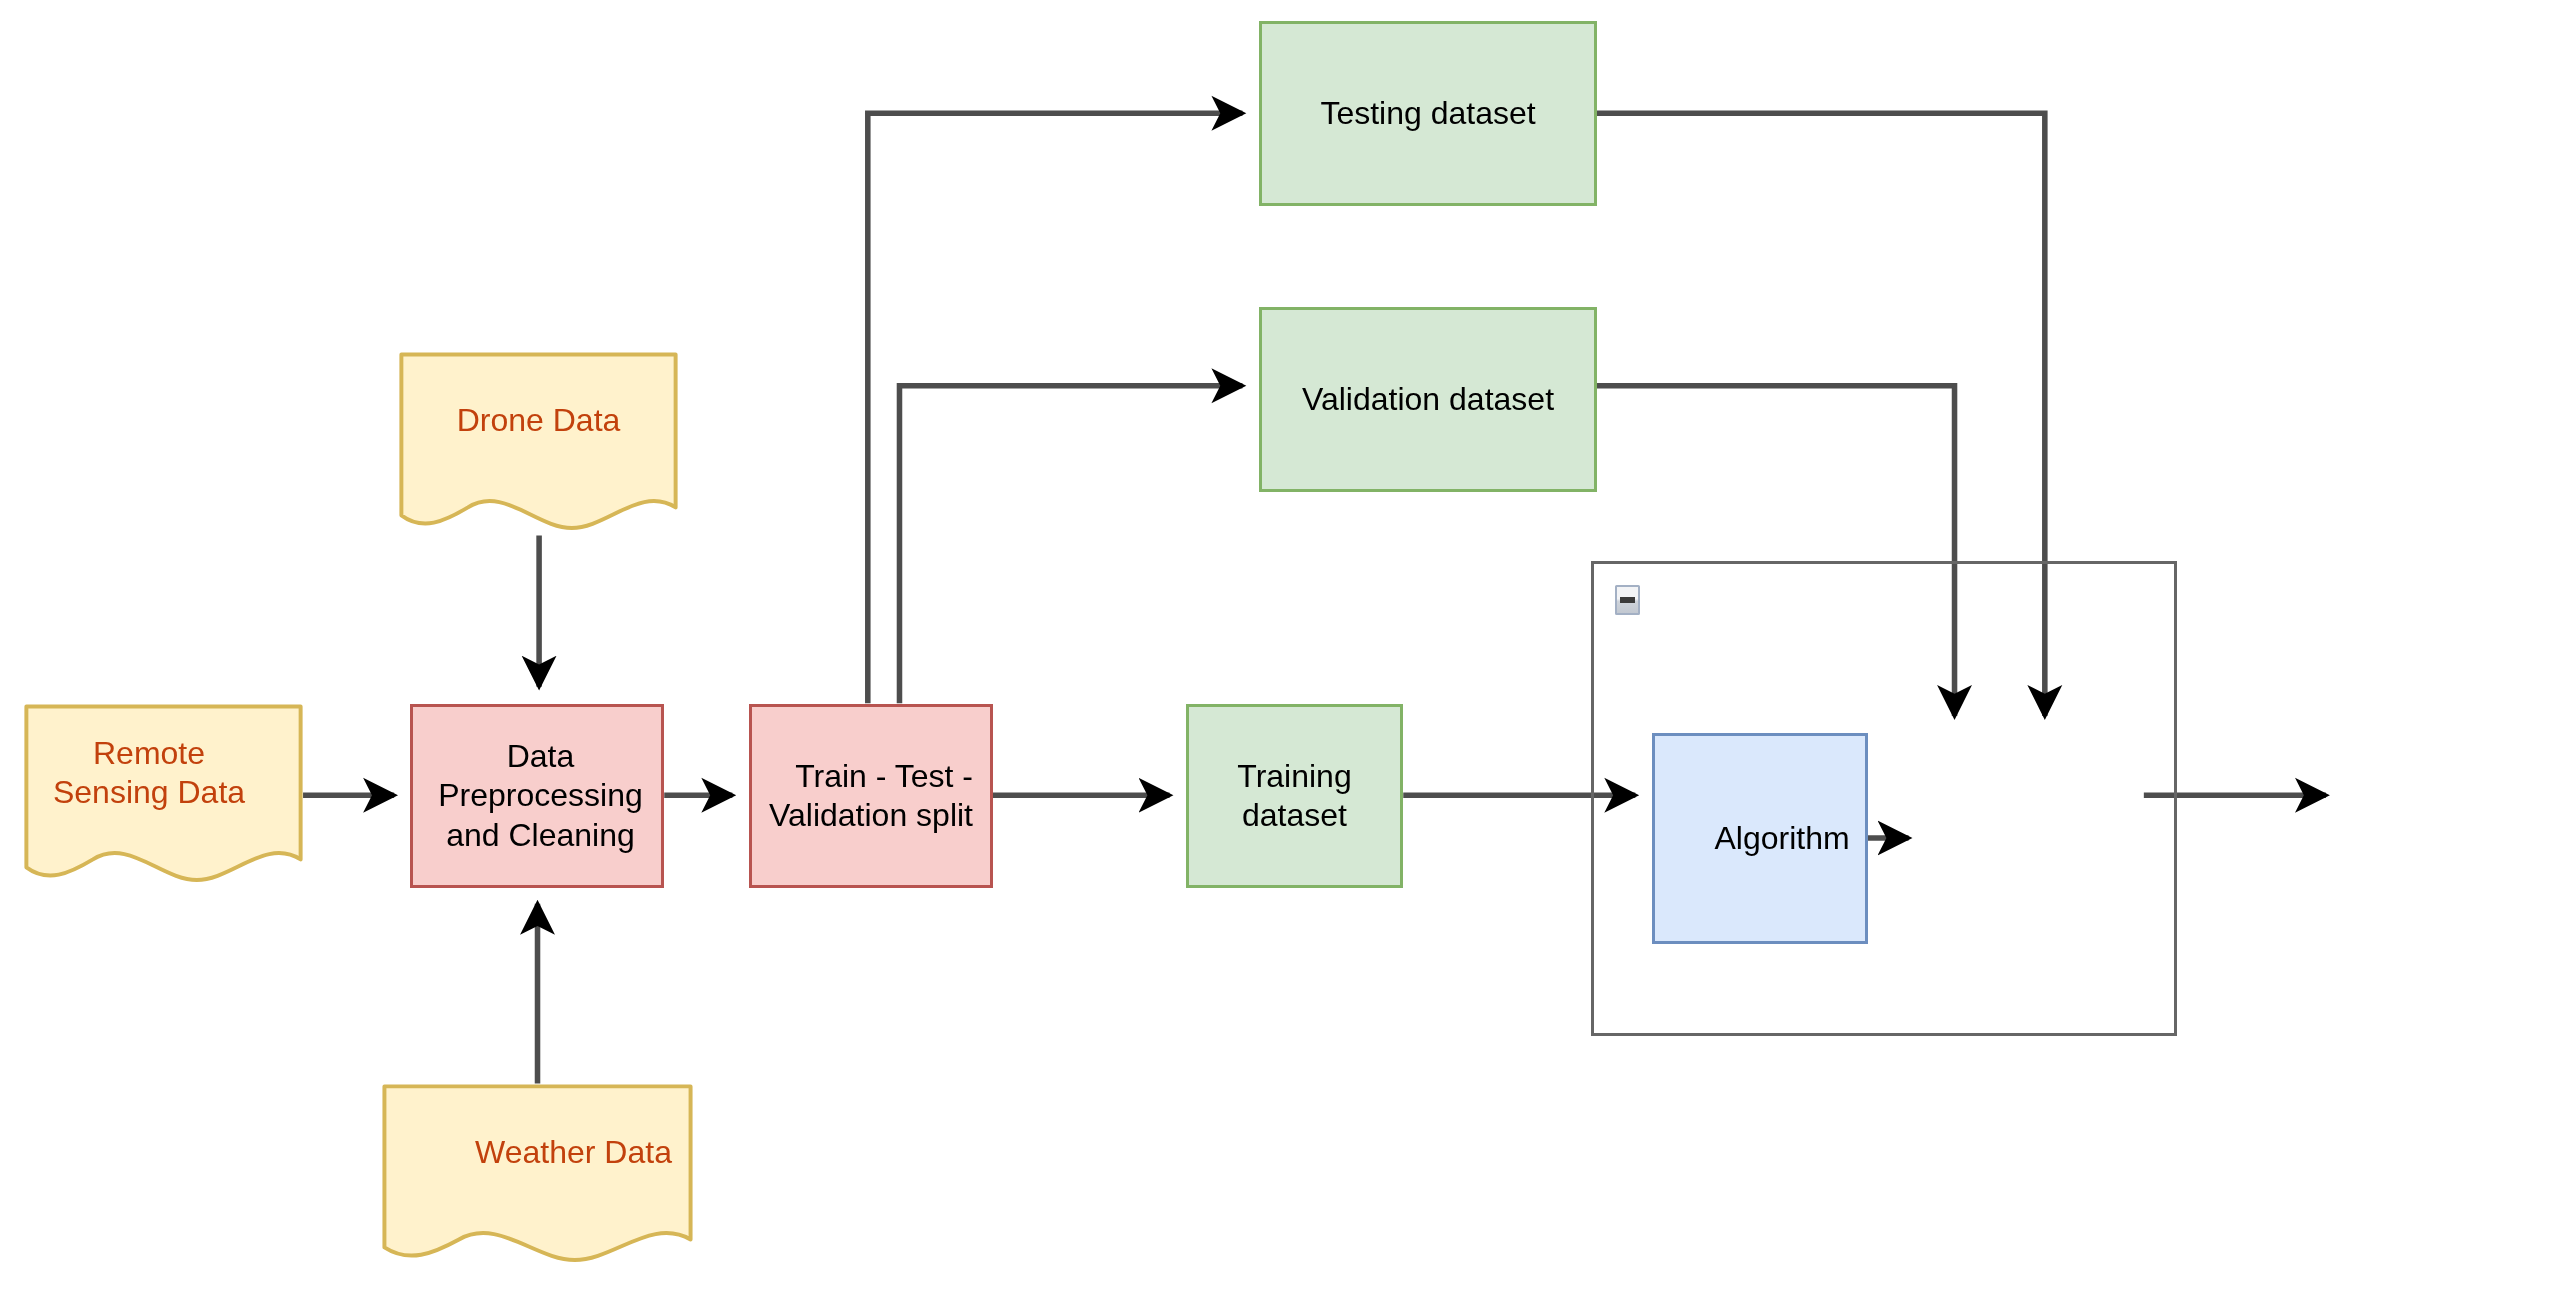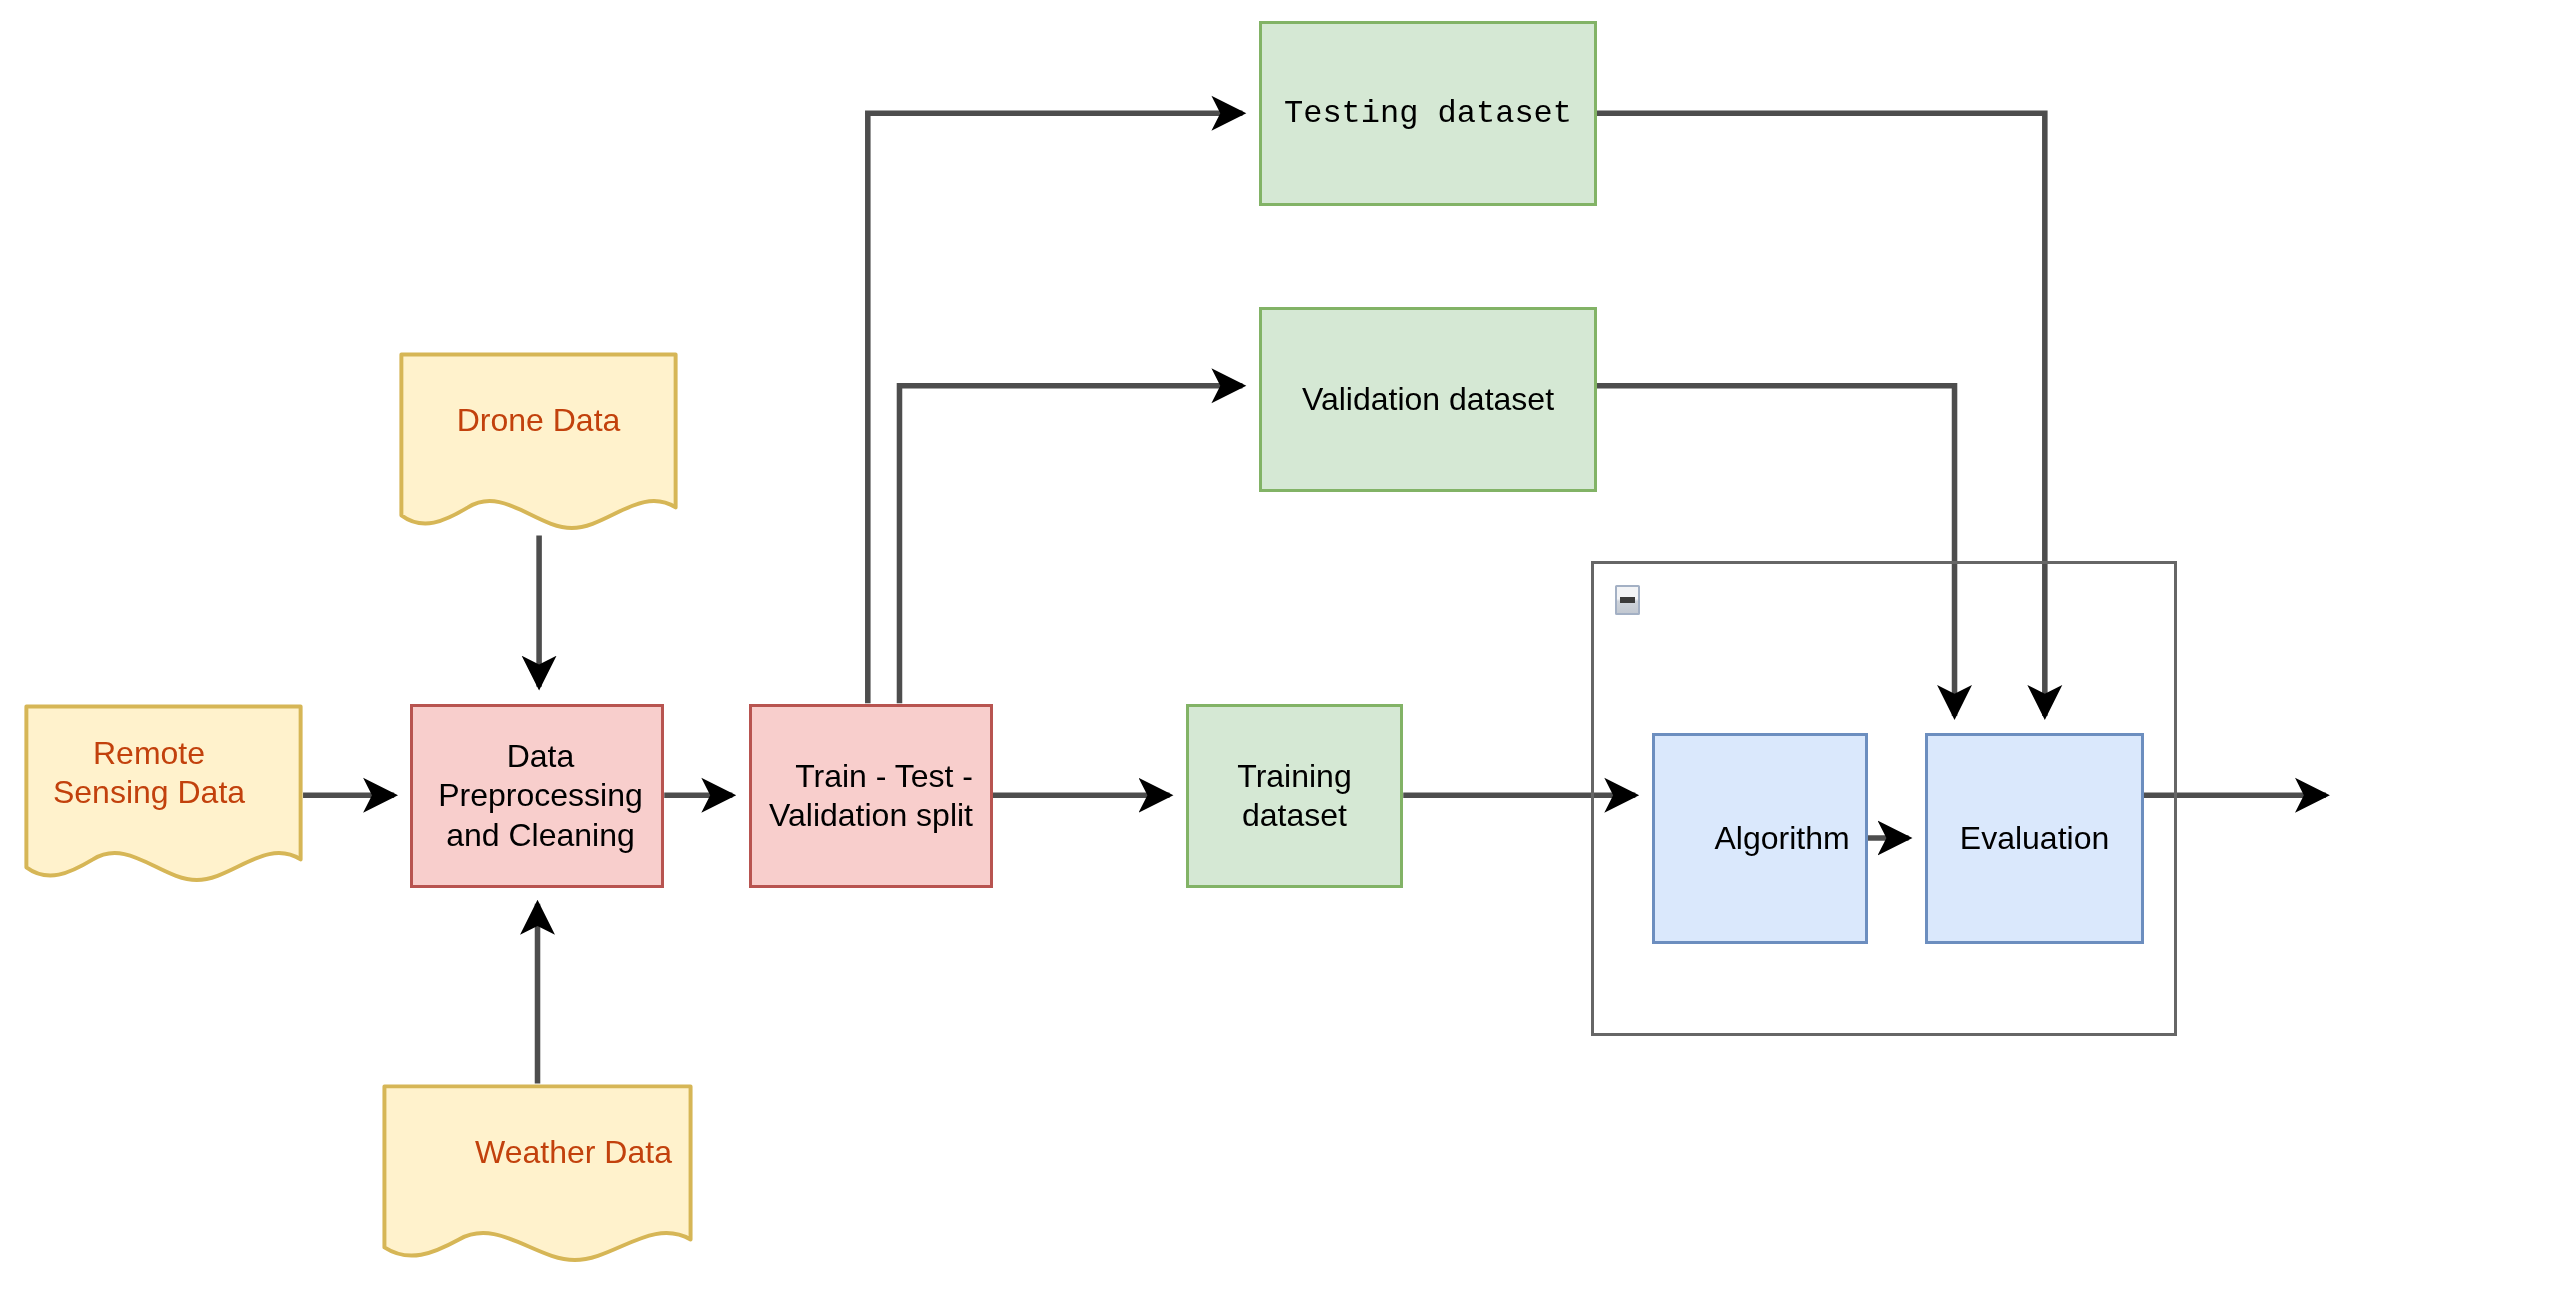--- a/index.html
+++ b/index.html
@@ -141,30 +141,29 @@
     <span class="doc-label" style="margin-top:49px;">Weather Data</span>
   </div>
 
   <div class="node rect-node" style="left:410px; top:704px; width:254px; height:184px; background:#f8cecc; border-color:#b85450;padding-left:7px;">Data
 Preprocessing
 and Cleaning</div>
 
   <div class="node rect-node" style="left:749px; top:704px; width:244px; height:184px; background:#f8cecc; border-color:#b85450;text-align:right;">Train - Test -
 Validation split</div>
 
-  <div class="node rect-node" style="left:1259px; top:20.6px; width:338px; height:185px; background:#d5e8d4; border-color:#82b366;font-family:Liberation Mono, monospace;">Testing dataset</div>
+  <div class="node rect-node" style="left:1259px; top:20.6px; width:338px; height:185px; background:#d5e8d4; border-color:#82b366;">Testing dataset</div>
 
   <div class="node rect-node" style="left:1186px; top:704px; width:217px; height:184px; background:#d5e8d4; border-color:#82b366;">Training
 dataset</div>
 
   <div class="node rect-node" style="left:1259px; top:307px; width:338px; height:185px; background:#d5e8d4; border-color:#82b366;">Validation dataset</div>
 
   <div class="container-node" style="left:1591px; top:561px; width:586px; height:475px;"></div>
 
   <div class="collapse-icon" style="left:1615px; top:585px;"></div>
 
   <div class="node rect-node" style="left:1652px; top:733px; width:216px; height:211px; background:#dae8fc; border-color:#6c8ebf;padding-left:44px;">Algorithm</div>
 
-  <div class="node rect-node" style="left:1925px; top:733px; width:219px; height:211px; background:#dae8fc; border-color:#6c8ebf;">Evaluation</div>
 
 
 </div>
 
 
 </body></html>

